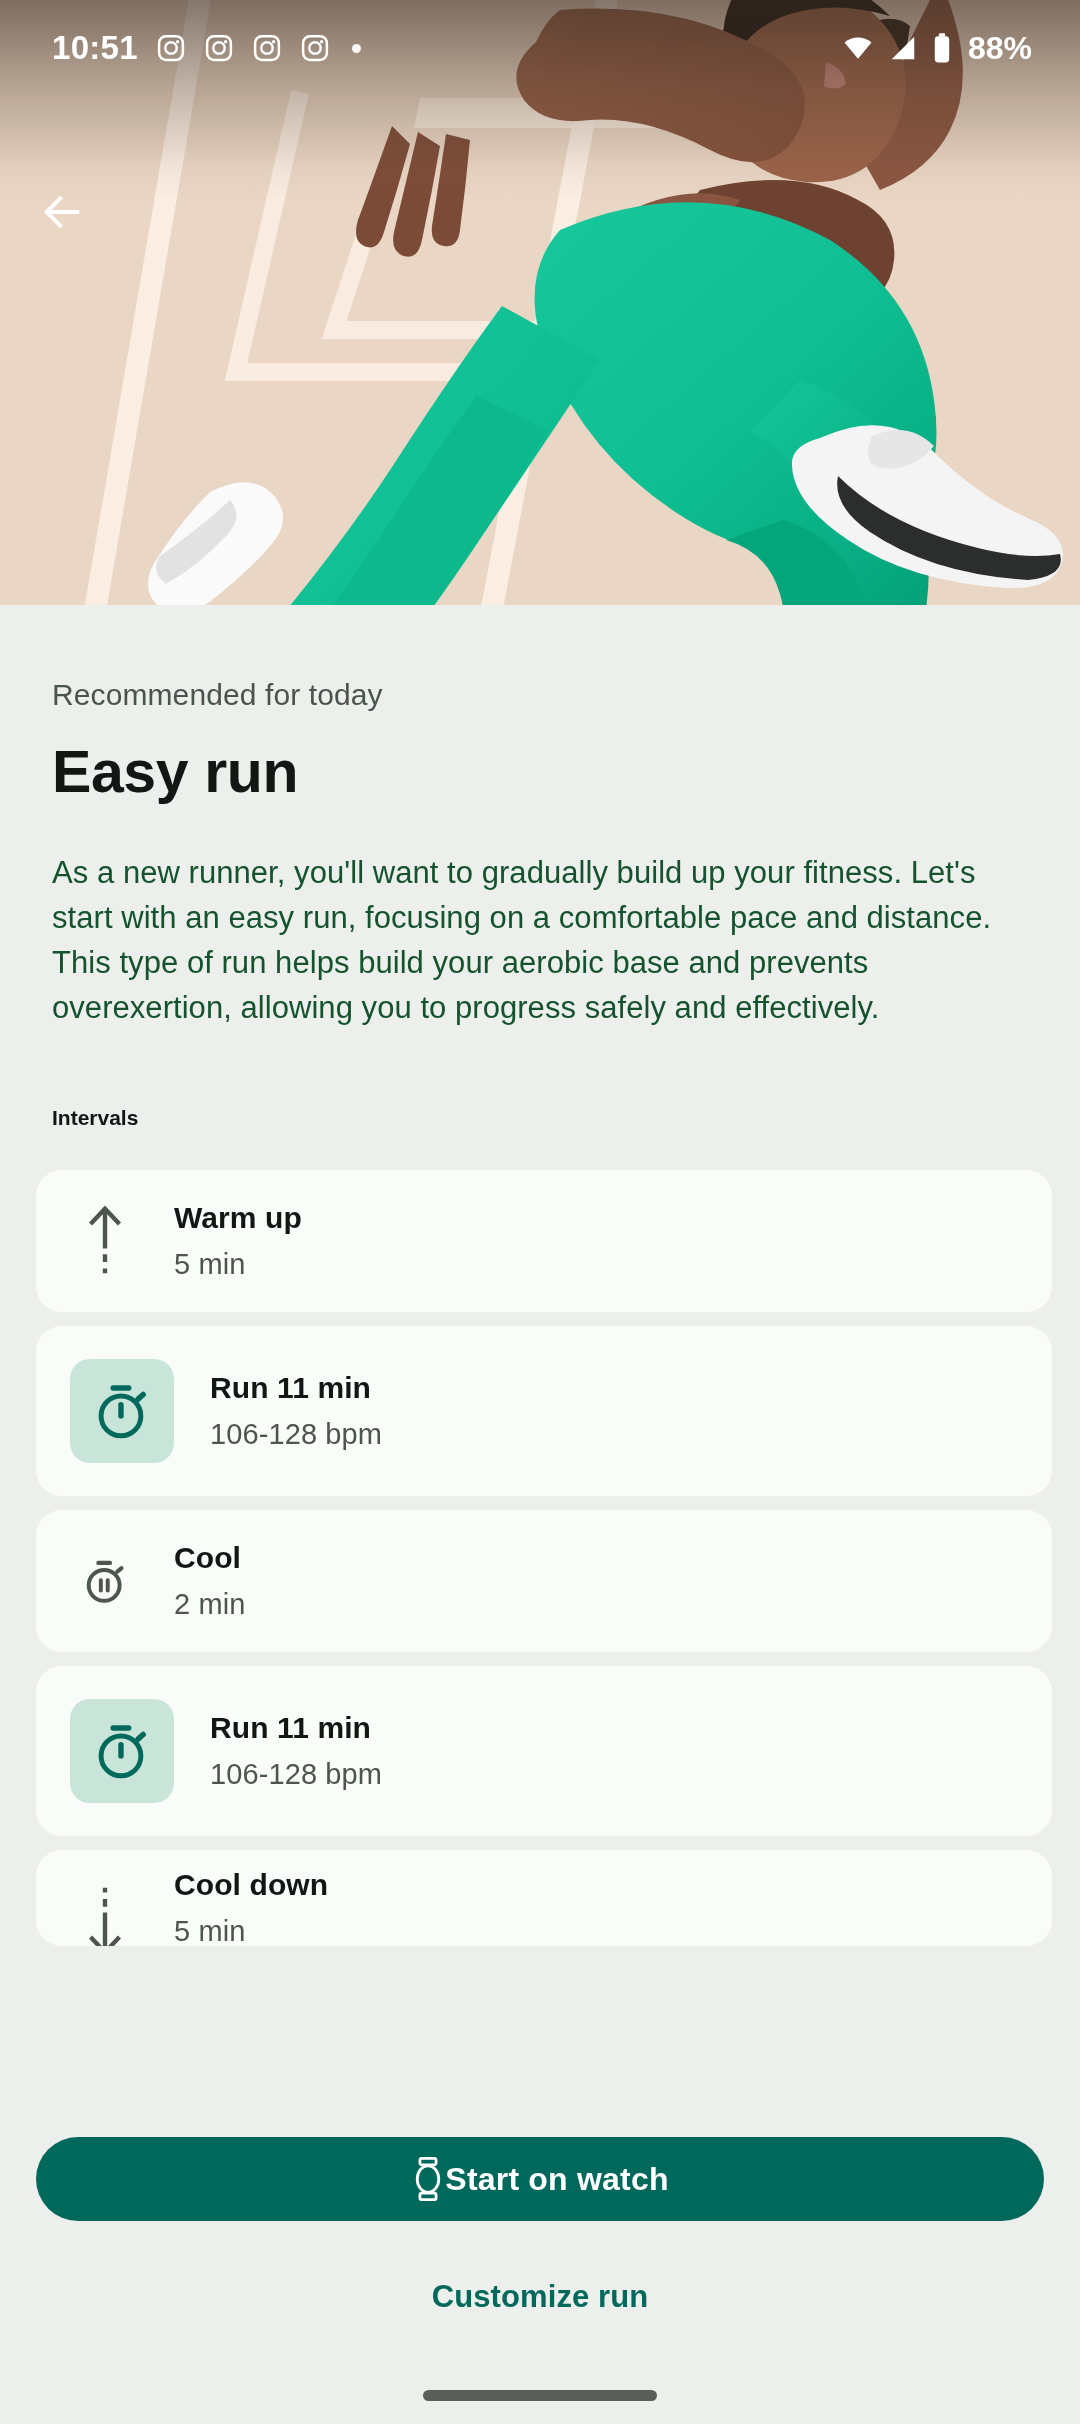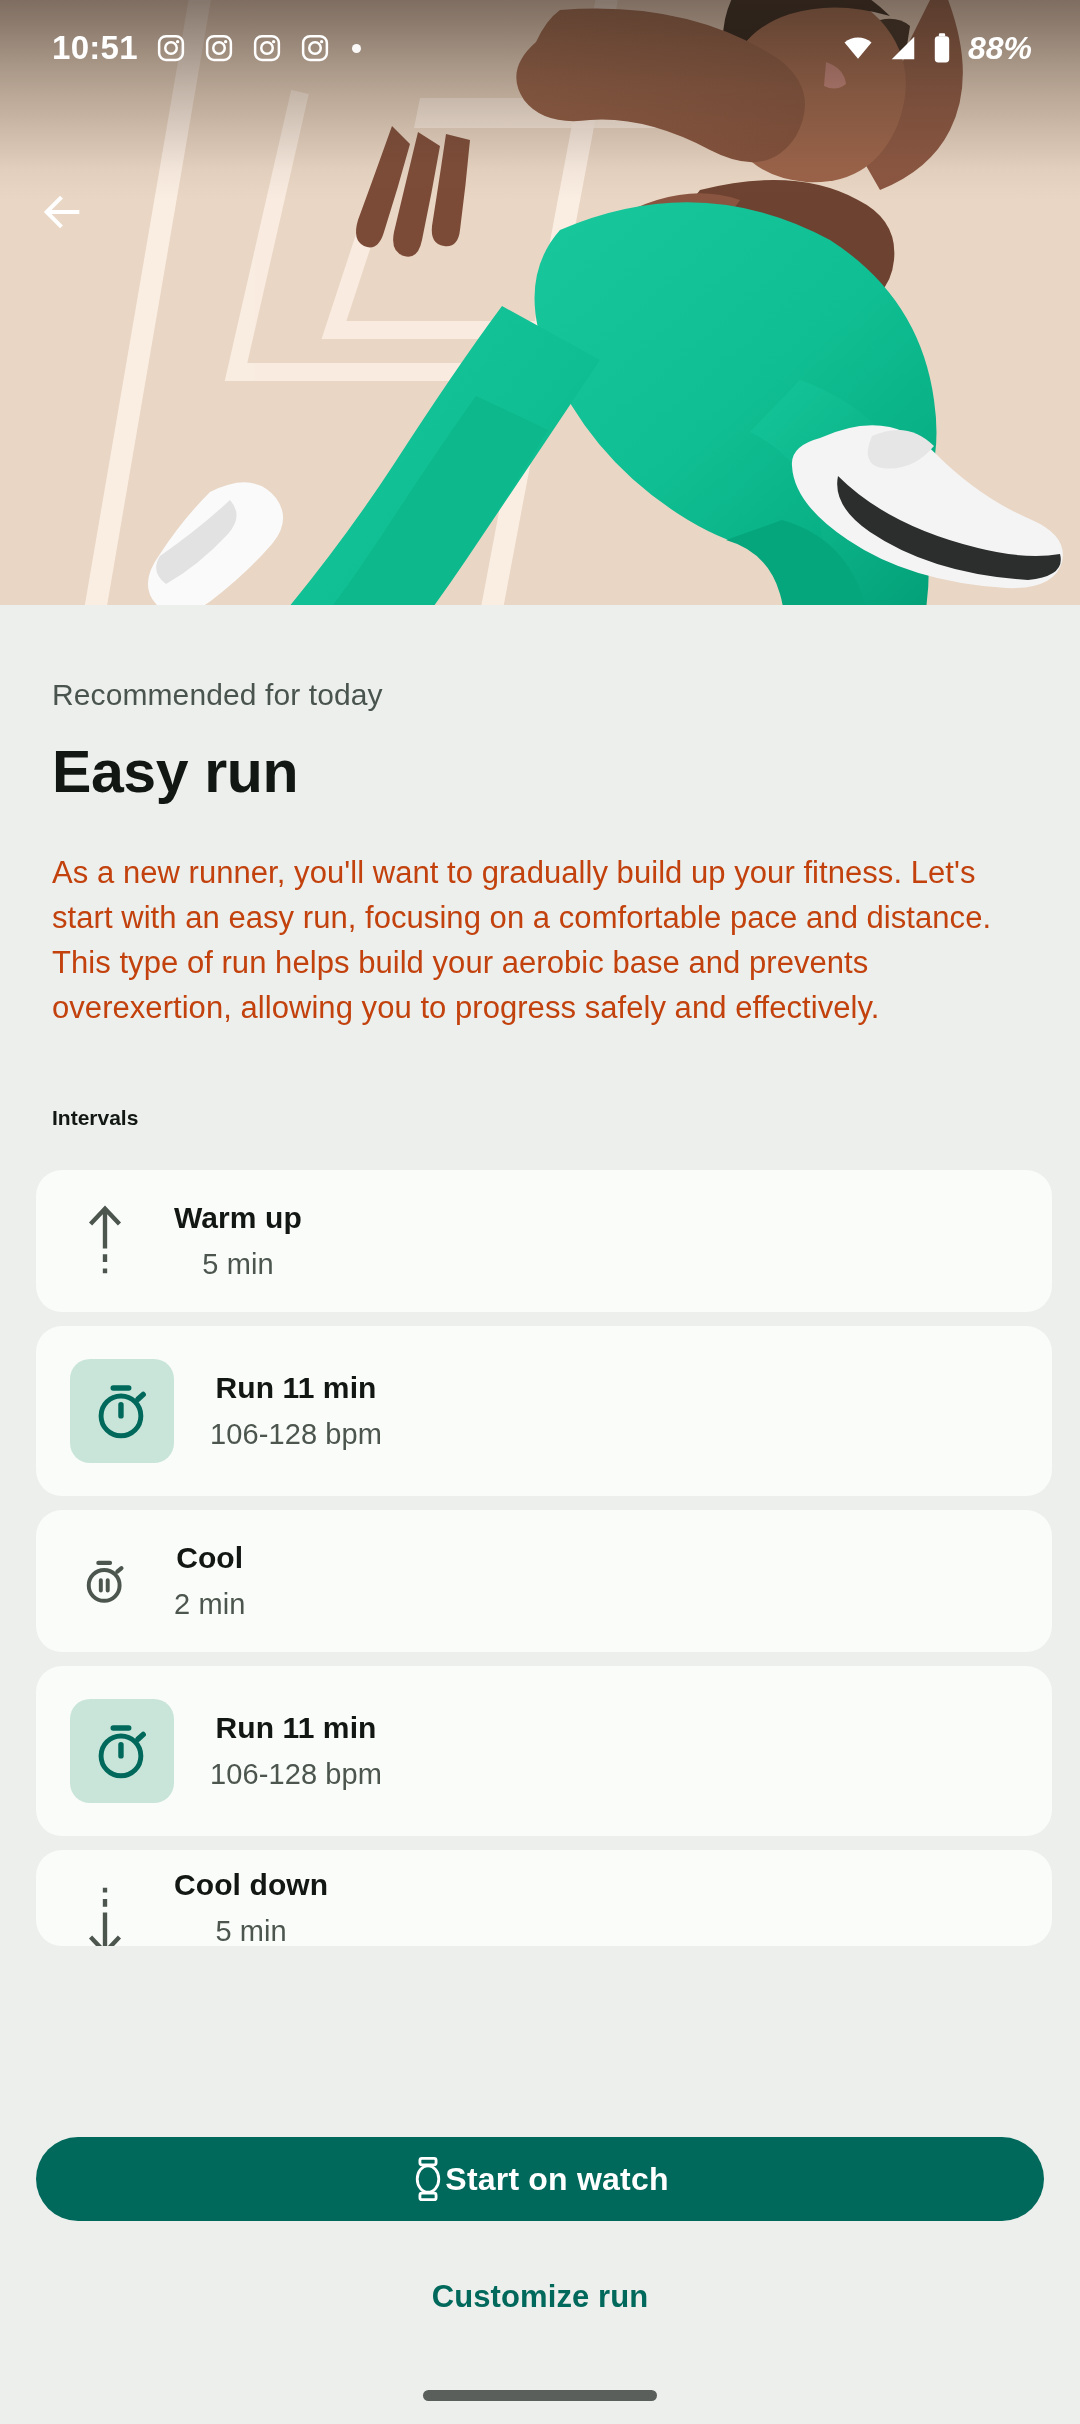--- a/index.html
+++ b/index.html
@@ -29,52 +29,52 @@
     position:absolute; left:0; top:0; width:1080px; height:96px;
     display:flex; align-items:center; z-index:6;
     color:#FFFFFF;
   }
   .sb-left { display:flex; align-items:center; gap:18px; margin-left:52px; }
   .sb-time { font-size:33px; font-weight:700; letter-spacing:.3px; }
   .ig-icon { width:30px; height:30px; display:block; }
   .sb-dot { width:9px; height:9px; border-radius:50%; background:#fff; opacity:.95; margin-left:4px; }
   .sb-right { margin-left:auto; margin-right:48px; display:flex; align-items:center; gap:12px; }
   .sb-right svg { display:block; }
-  .sb-batt { font-size:32px; font-weight:700; margin-left:3px;font-style:italic; }
+  .sb-batt { font-size:32px; font-weight:700; margin-left:3px; }
 
   
   .backbtn {
     position:absolute; left:18px; top:168px; width:88px; height:88px;
     display:flex; align-items:center; justify-content:center; z-index:7;
   }
 
   
   .content { position:absolute; left:0; top:605px; width:1080px; }
   .eyebrow {
     margin:73px 0 0 52px; font-size:30px; color:#4A544E; letter-spacing:.1px;
   }
   .title {
     margin:30px 0 0 52px; font-size:59px; font-weight:700; color:#131714;
     letter-spacing:-.4px; line-height:1.05;
   }
   .desc {
     margin:46px 52px 0 52px; font-size:31px; line-height:45px;
-    color:#c2410c; letter-spacing:.05px; max-width:985px;
+    color:#14532d; letter-spacing:.05px; max-width:985px;
   }
   .section-title {
     margin:76px 0 0 52px; font-size:21px; font-weight:700; color:#131714;
   }
 
   
   .cards { margin-top:40px; position:relative; }
   .card {
     position:relative; margin:0 28px 14px 36px;
     background:#FAFCF9; border-radius:26px;
     display:flex; align-items:center; min-height:142px;
-    padding:0 0 0 34px; overflow:hidden;text-align:center;
+    padding:0 0 0 34px; overflow:hidden;
   }
   .card.tall { min-height:170px; }
   .ico-wrap {
     width:70px; min-width:70px; display:flex; align-items:center; justify-content:center;
   }
   .tile {
     width:104px; min-width:104px; height:104px; border-radius:20px;
     background:#C9E5DA; display:flex; align-items:center; justify-content:center;
     margin-right:0;
   }

